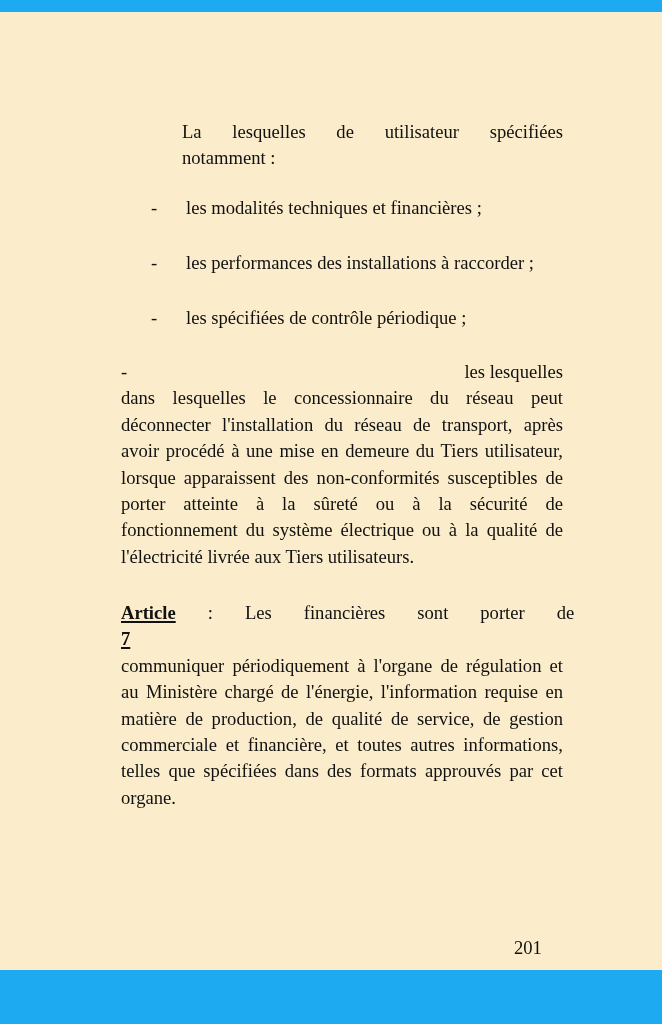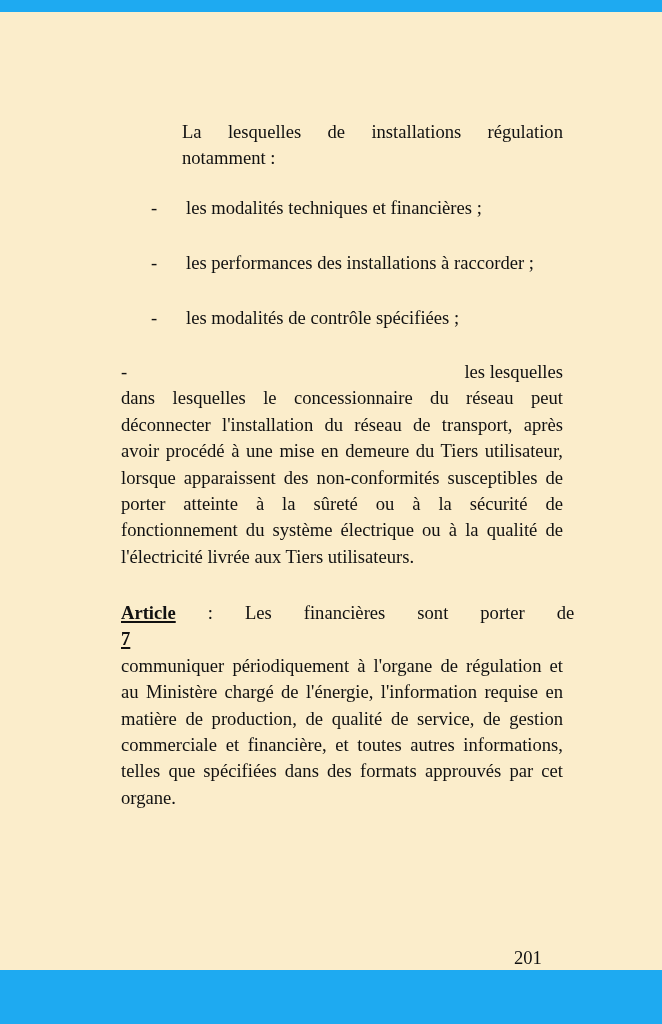--- a/index.html
+++ b/index.html
@@ -97,52 +97,51 @@
       display: flex;
       justify-content: space-between;
       gap: 32px;
     }
     .page-number {
       position: absolute;
       left: 514px;
       top: 935px;
       font-size: 18.6px;
       line-height: 26px;
-      margin-top: 10px;
     }
   </style>
 </head>
 <body>
 
 <div class="bar-top"></div>
 
 <div class="page">
 
   <div class="intro txt">
     <span class="line1">
       <span>La</span>
       <span>lesquelles</span>
       <span>de</span>
-      <span>installations</span>
-      <span>régulation</span>
+      <span>utilisateur</span>
+      <span>spécifiées</span>
     </span>
     <span class="line2">notamment :</span>
   </div>
 
   <div class="bullet b1 txt">
     <span class="dash">-</span>
     <span class="btext">les modalités techniques et financières ;</span>
   </div>
   <div class="bullet b2 txt">
     <span class="dash">-</span>
     <span class="btext">les performances des installations à raccorder ;</span>
   </div>
   <div class="bullet b3 txt">
     <span class="dash">-</span>
-    <span class="btext">les modalités de contrôle spécifiées ;</span>
+    <span class="btext">les spécifiées de contrôle périodique ;</span>
   </div>
 
   <div class="para p1 txt">
     <div class="firstline">
       <span>-</span>
       <span>les lesquelles</span>
     </div>
     <div>dans lesquelles le concessionnaire du réseau peut déconnecter l'installation du réseau de transport, après avoir procédé à une mise en demeure du Tiers utilisateur, lorsque apparaissent des non-conformités susceptibles de porter atteinte à la sûreté ou à la sécurité de fonctionnement du système électrique ou à la qualité de l'électricité livrée aux Tiers utilisateurs.</div>
   </div>
 

